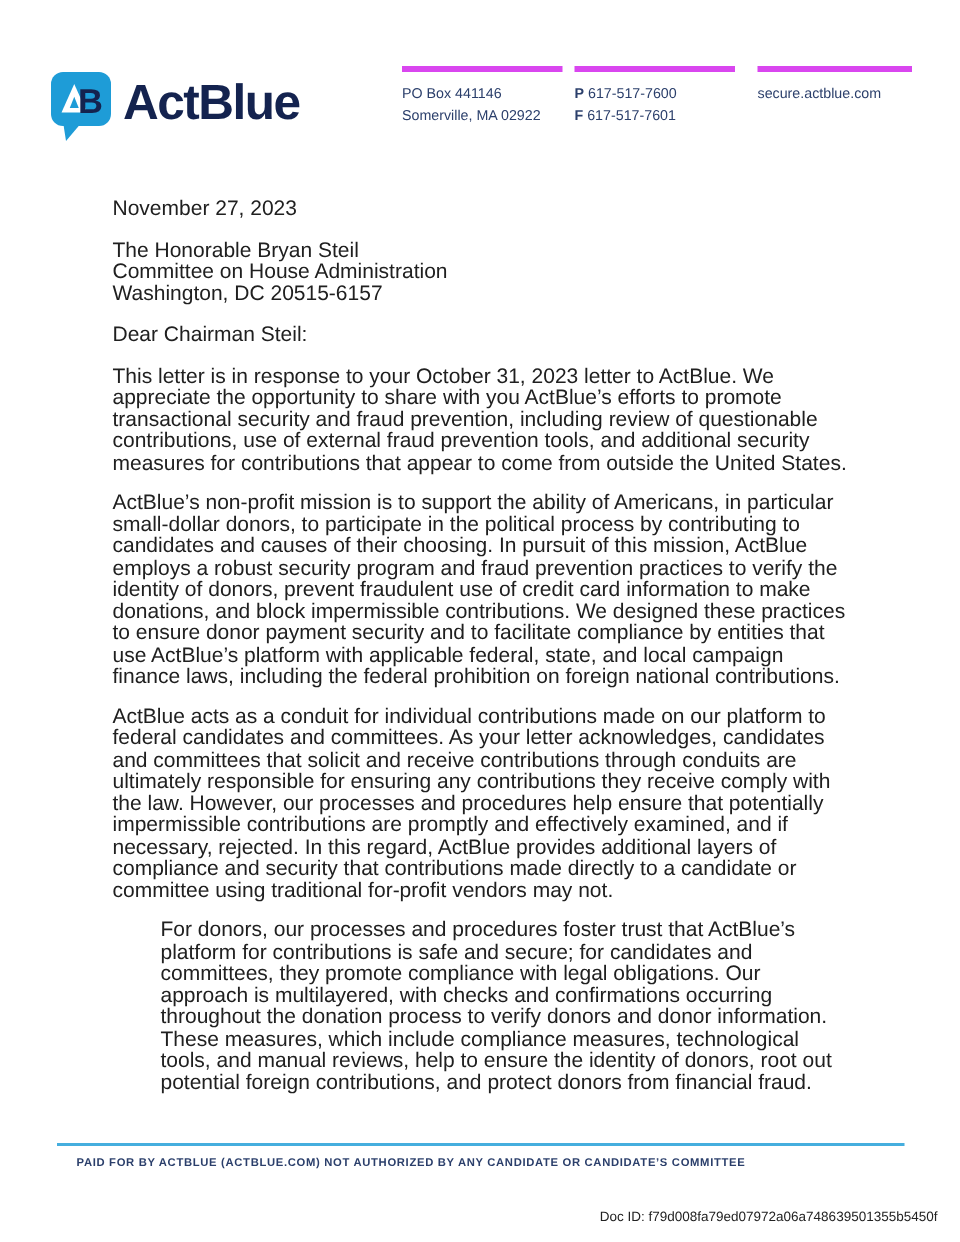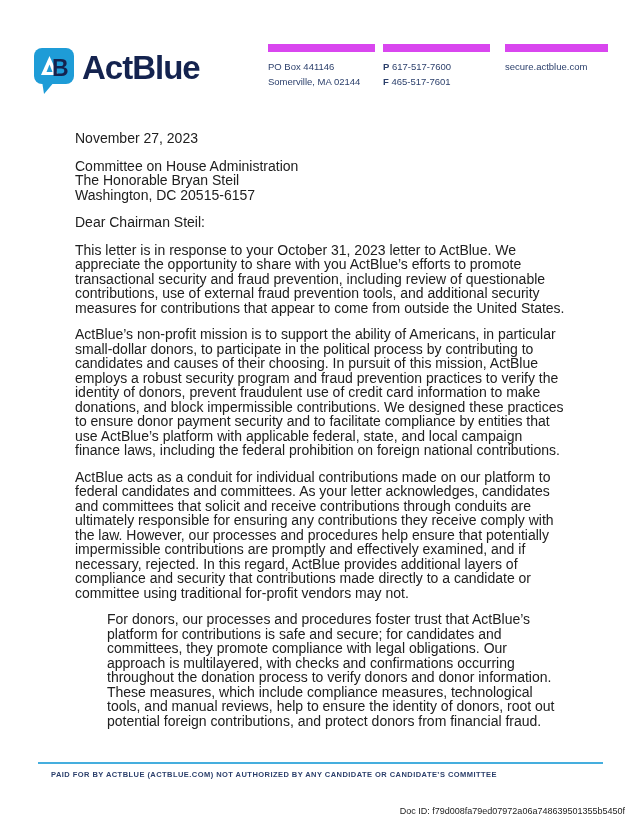--- a/index.html
+++ b/index.html
@@ -29,21 +29,21 @@
     color: #14234F;
     letter-spacing: -1px;
     line-height: 1;
     padding-bottom: 8px;
     text-align: right;
   }
 
   .contact-cols { position: absolute; top: 44px; left: 0; width: 640px; height: 50px; }
   .contact-col {
     position: absolute;
-    border-top: 8px solid #d946ef;
+    border-top: 4px solid #d946ef;
     padding-top: 7px;
     font-size: 9.5px;
     line-height: 15px;
     color: #2B3F6B;
     white-space: nowrap;
   }
   .contact-col.c1 { left: 268px; width: 107px; }
   .contact-col.c2 { left: 383px; width: 107px; }
   .contact-col.c3 { left: 505px; width: 103px; }
   .pf { font-weight: 700; }
@@ -101,41 +101,41 @@
       <path d="M 12.5 24 L 15.5 16.5 L 18.5 24 Z" fill="#1E9CD7"></path>
 
       <text x="18" y="27.5" font-family="Liberation Sans, sans-serif" font-size="23" font-weight="700" fill="#14234F">B</text>
     </svg>
     <div class="logo-wordmark">ActBlue</div>
   </div>
 
   <div class="contact-cols">
     <div class="contact-col c1">
       <div>PO Box 441146</div>
-      <div>Somerville, MA 02144</div>
+      <div>Somerville, MA 02922</div>
     </div>
     <div class="contact-col c2">
       <div>
         <span class="pf">P</span>
         <span>617-517-7600</span>
       </div>
       <div>
         <span class="pf">F</span>
-        <span>465-517-7601</span>
+        <span>617-517-7601</span>
       </div>
     </div>
     <div class="contact-col c3">secure.actblue.com</div>
   </div>
 
   <div class="letter">
     <div class="block">November 27, 2023</div>
 
     <div class="block">
+      <div>The Honorable Bryan Steil</div>
       <div>Committee on House Administration</div>
-      <div>The Honorable Bryan Steil</div>
       <div>Washington, DC 20515-6157</div>
     </div>
 
     <div class="block">Dear Chairman Steil:</div>
 
     <p>This letter is in response to your October 31, 2023 letter to ActBlue. We appreciate the opportunity to share with you ActBlue’s efforts to promote transactional security and fraud prevention, including review of questionable contributions, use of external fraud prevention tools, and additional security measures for contributions that appear to come from outside the United States.</p>
     <p>ActBlue’s non-profit mission is to support the ability of Americans, in particular small-dollar donors, to participate in the political process by contributing to candidates and causes of their choosing. In pursuit of this mission, ActBlue employs a robust security program and fraud prevention practices to verify the identity of donors, prevent fraudulent use of credit card information to make donations, and block impermissible contributions. We designed these practices to ensure donor payment security and to facilitate compliance by entities that use ActBlue’s platform with applicable federal, state, and local campaign finance laws, including the federal prohibition on foreign national contributions.</p>
     <p>ActBlue acts as a conduit for individual contributions made on our platform to federal candidates and committees. As your letter acknowledges, candidates and committees that solicit and receive contributions through conduits are ultimately responsible for ensuring any contributions they receive comply with the law. However, our processes and procedures help ensure that potentially impermissible contributions are promptly and effectively examined, and if necessary, rejected. In this regard, ActBlue provides additional layers of compliance and security that contributions made directly to a candidate or committee using traditional for-profit vendors may not.</p>
     <p>For donors, our processes and procedures foster trust that ActBlue’s platform for contributions is safe and secure; for candidates and committees, they promote compliance with legal obligations. Our approach is multilayered, with checks and confirmations occurring throughout the donation process to verify donors and donor information. These measures, which include compliance measures, technological tools, and manual reviews, help to ensure the identity of donors, root out potential foreign contributions, and protect donors from financial fraud.</p>
   </div>

